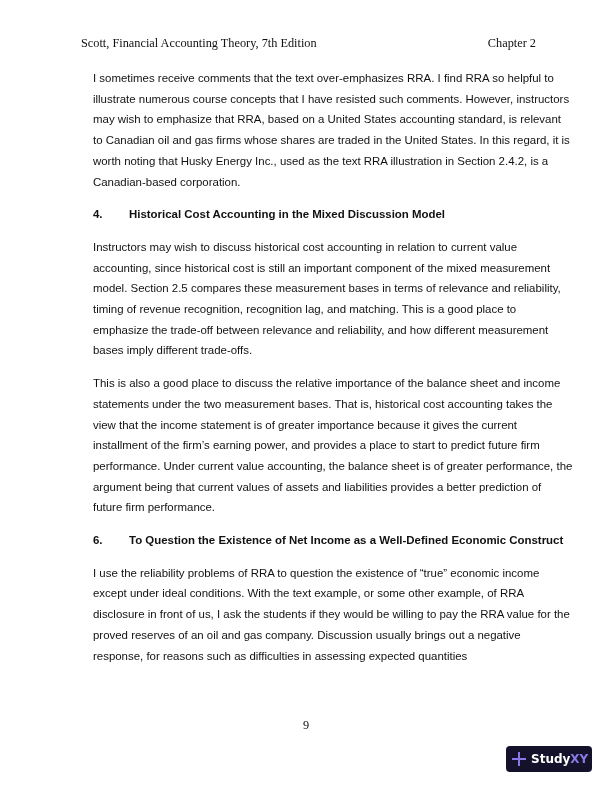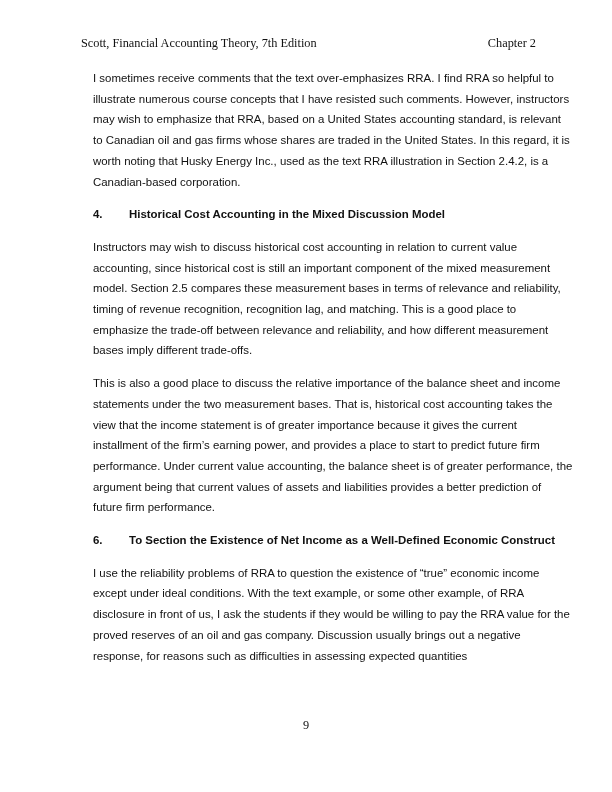--- a/index.html
+++ b/index.html
@@ -43,21 +43,26 @@
     <div class="heading">
       <span class="num">4.</span>
       <span class="title">Historical Cost Accounting in the Mixed Discussion Model</span>
     </div>
 
     <p class="para">Instructors may wish to discuss historical cost accounting in relation to current value accounting, since historical cost is still an important component of the mixed measurement model. Section 2.5 compares these measurement bases in terms of relevance and reliability, timing of revenue recognition, recognition lag, and matching. This is a good place to emphasize the trade-off between relevance and reliability, and how different measurement bases imply different trade-offs.</p>
     <p class="para">This is also a good place to discuss the relative importance of the balance sheet and income statements under the two measurement bases. That is, historical cost accounting takes the view that the income statement is of greater importance because it gives the current installment of the firm’s earning power, and provides a place to start to predict future firm performance. Under current value accounting, the balance sheet is of greater performance, the argument being that current values of assets and liabilities provides a better prediction of future firm performance.</p>
 
     <div class="heading">
       <span class="num">6.</span>
-      <span class="title">To Section the Existence of Net Income as a Well-Defined Economic Construct</span>
+      <span class="title">To Question the Existence of Net Income as a Well-Defined Economic Construct</span>
     </div>
 
     <p class="para">I use the reliability problems of RRA to question the existence of “true” economic income except under ideal conditions. With the text example, or some other example, of RRA disclosure in front of us, I ask the students if they would be willing to pay the RRA value for the proved reserves of an oil and gas company. Discussion usually brings out a negative response, for reasons such as difficulties in assessing expected quantities</p>
   </div>
 
   <div class="pagenum">9</div>
 
+  <div class="badge">
+    <span class="plus"></span>
+    <span class="study">Study</span>
+      <span class="xy">XY</span>
+  </div>
 </div>
 
 </body></html>

